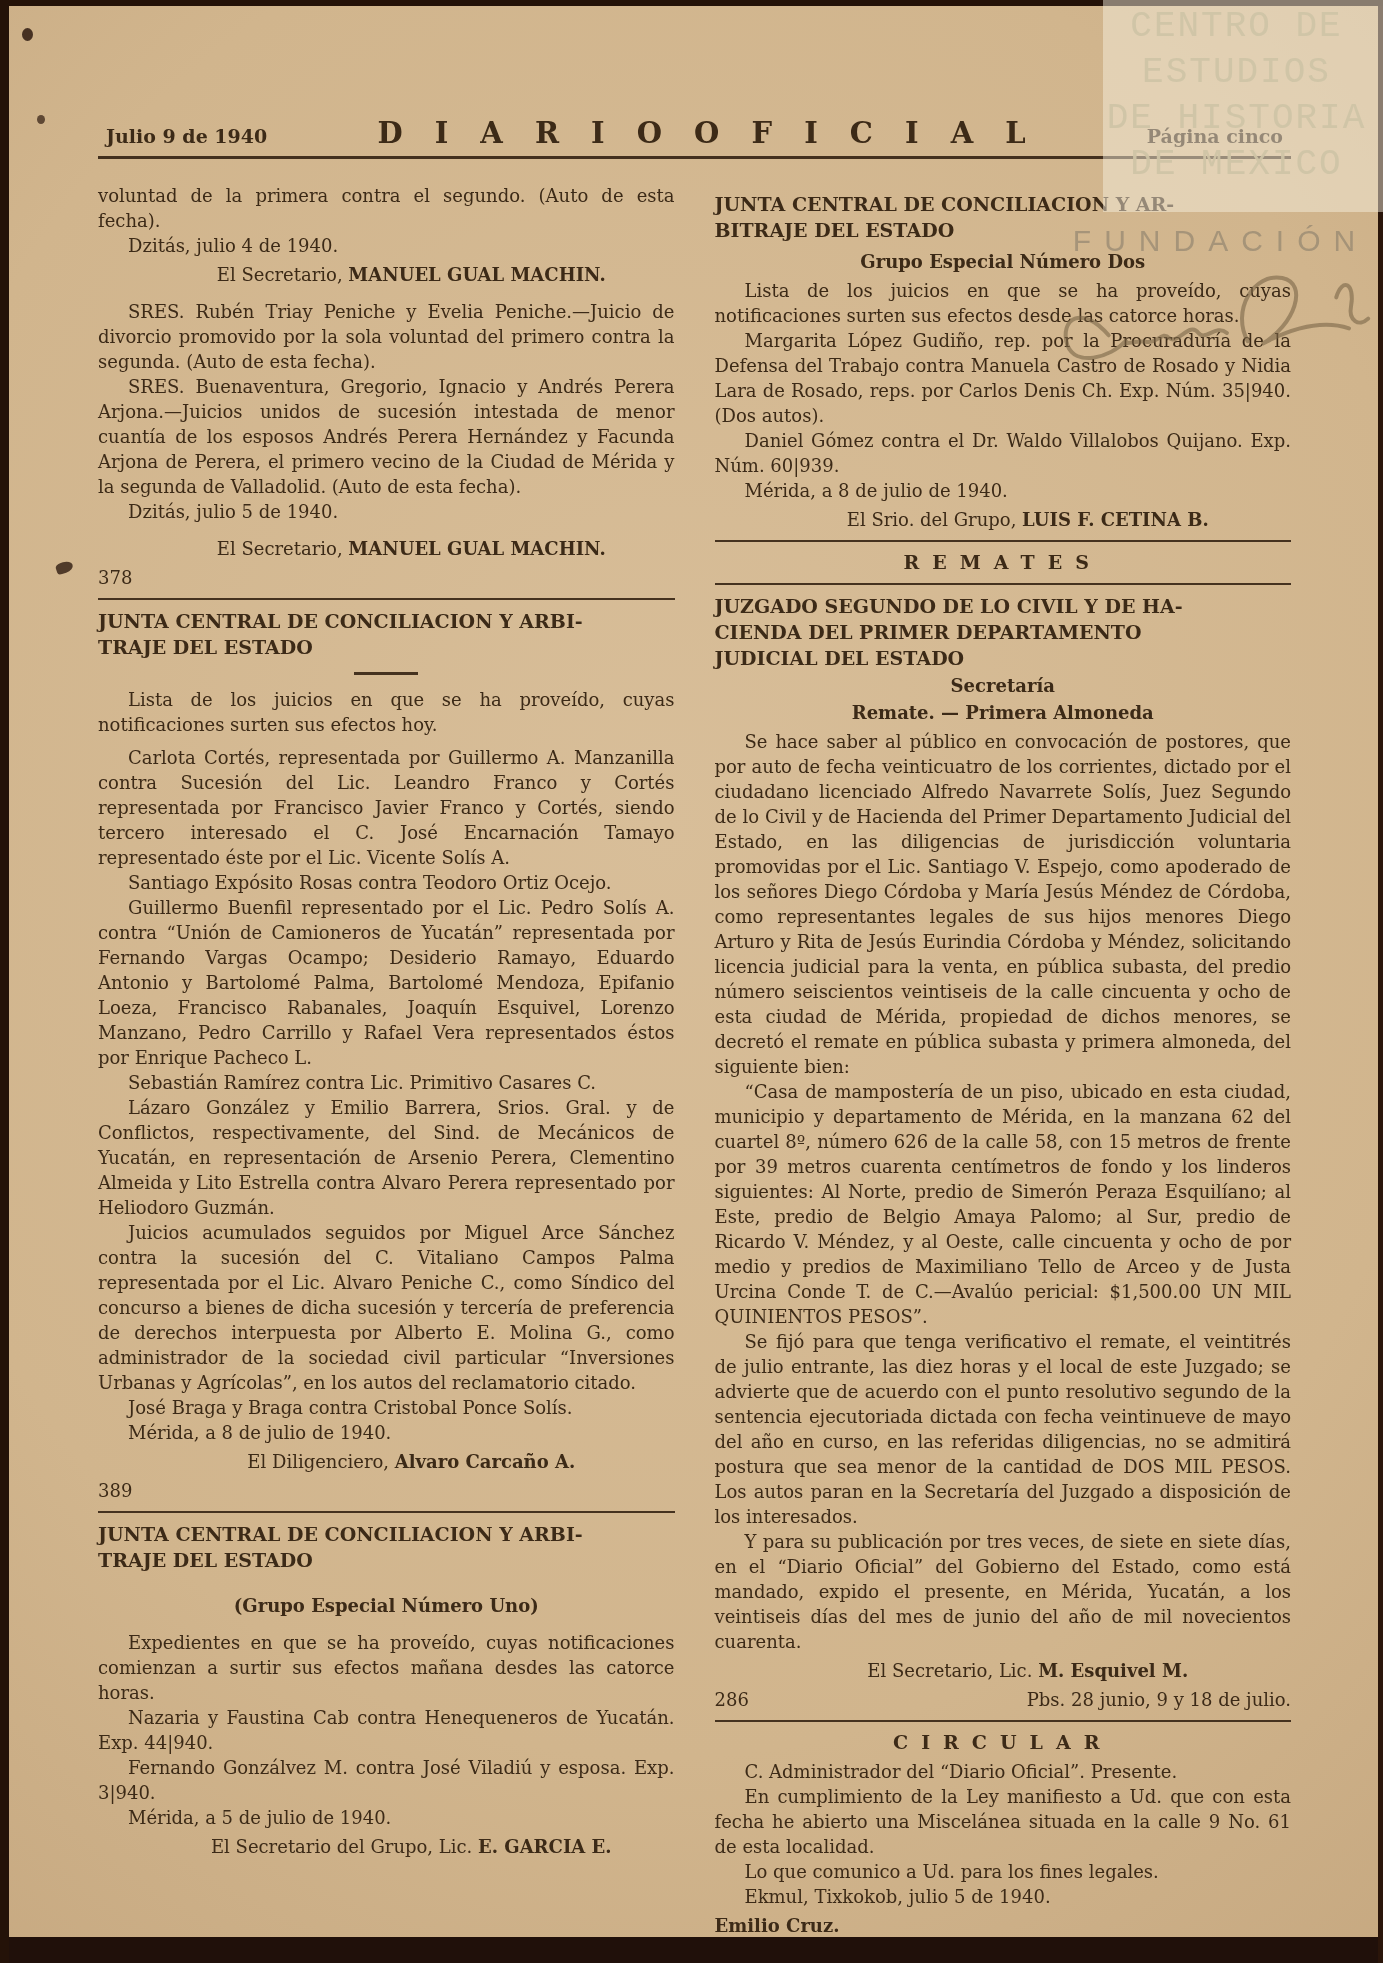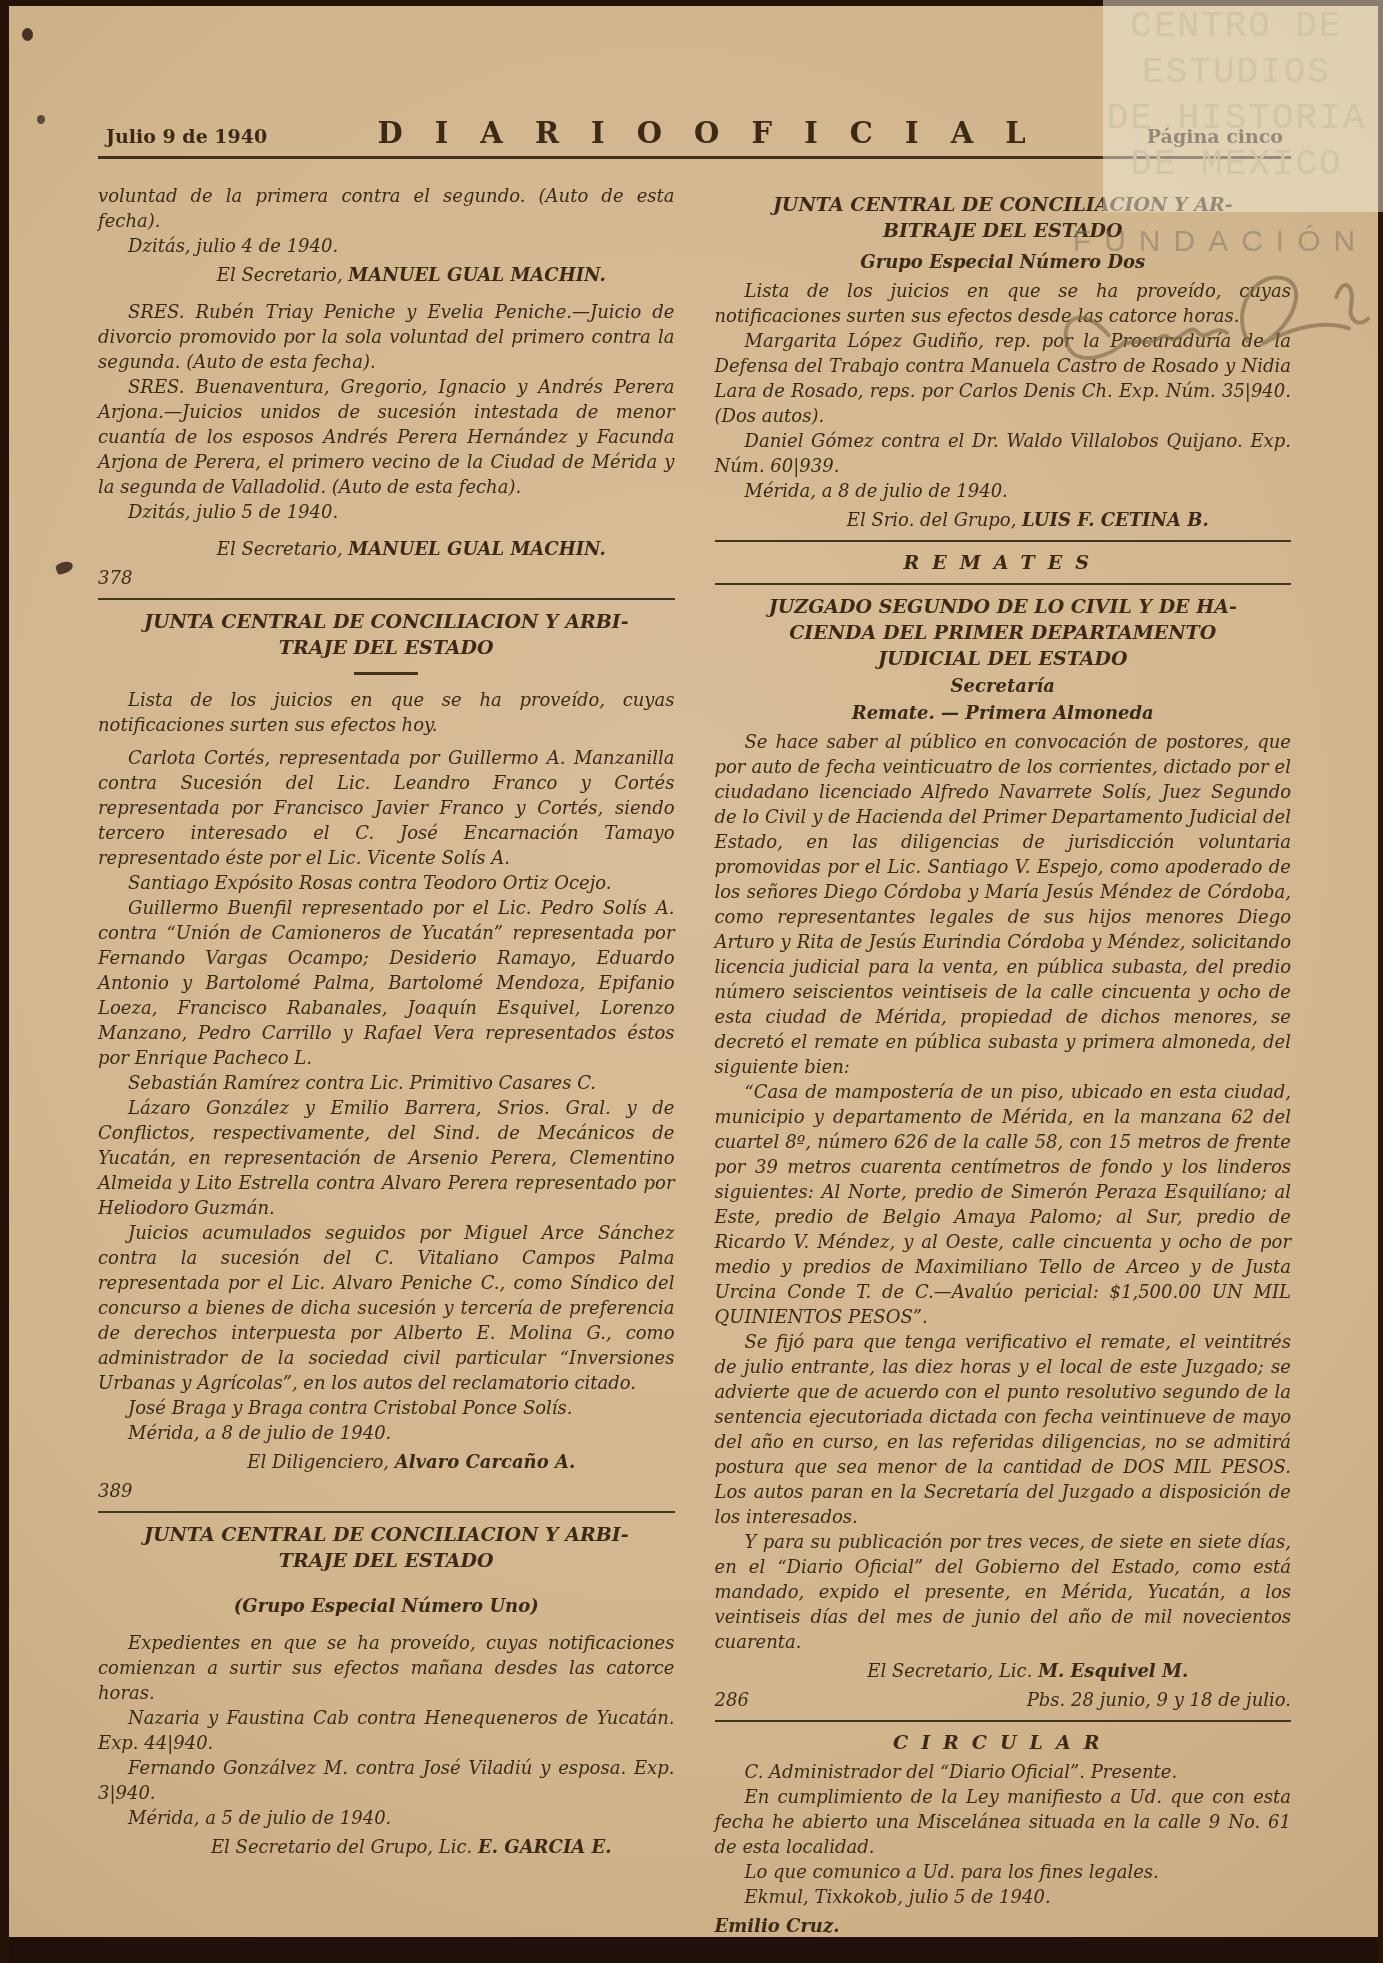--- a/index.html
+++ b/index.html
@@ -8,31 +8,31 @@
     font-family:"DejaVu Serif","Liberation Serif",serif;color:#3c2a17;
     background:radial-gradient(115% 95% at 48% 42%, #d8be99 0%, #d1b58d 50%, #c6a880 78%, #ad8e68 96%, #8f7252 100%);
     box-shadow: inset 9px 0 0 #241208, inset 0 6px 0 #241208, inset -5px 0 0 #2a150a, inset 0 -26px 0 #20100a;
   }
   .header{display:flex;justify-content:space-between;align-items:baseline;
     padding:116px 100px 4px 106px;font-weight:bold;gap:20px;}
   .header .date{font-size:19px;}
   .header .gtitle{font-size:29px;letter-spacing:11px;}
   .header .pageno{font-size:19px;}
   .header-rule{border:0;border-top:3px solid #43301e;margin:2px 92px 0 98px;}
-  .content{display:flex;gap:40px;padding:24px 92px 0 98px;font-size:18px;line-height:25px;text-align:justify;font-style:italic;}
+  .content{display:flex;gap:40px;padding:24px 92px 0 98px;font-size:18px;line-height:25px;text-align:justify;}
   .col{flex:1;min-width:0;}
   p{margin:0;}
   .par{text-indent:30px;}
   .cont{text-indent:0;}
   .sig{margin:4px 0;text-align:center;padding-left:50px;text-indent:0;}
   .sig .name{font-weight:bold;}
   .sig-right{margin:4px 0;text-align:left;padding-right:46px;font-weight:bold;text-indent:0;}
   .secnum{text-indent:0;text-align:left;margin:4px 0 0;}
   .rule{border:0;border-top:2px solid #45321f;margin:8px 0 8px;}
-  .h-sec{margin:8px 0 0;font-weight:bold;text-align:center;font-size:19px;line-height:26px;text-indent:0;}
+  .h-sec{margin:8px 0 0;font-weight:bold;font-size:19px;line-height:26px;text-indent:0;}
   .h-sub{font-weight:bold;text-align:center;margin:6px 0 4px;text-indent:0;}
   .dash-rule{width:64px;border:0;border-top:3px solid #45321f;margin:12px auto;}
   .sp-title{font-weight:bold;text-align:center;letter-spacing:13px;margin:4px 0;font-size:19px;text-indent:0;}
   .pbs-row{display:flex;justify-content:space-between;margin-top:2px;}
   .gap-sm{height:8px;}
   .gap-md{height:14px;}
   
   .wm-box{position:absolute;left:1103px;top:0;width:280px;height:212px;background:rgba(247,240,224,0.48);}
   .wm-text{position:absolute;top:4px;left:1090px;width:293px;text-align:center;
     font-family:Liberation Mono, monospace;color:rgba(207,196,167,0.95);font-size:36px;line-height:46px;letter-spacing:2px;}

